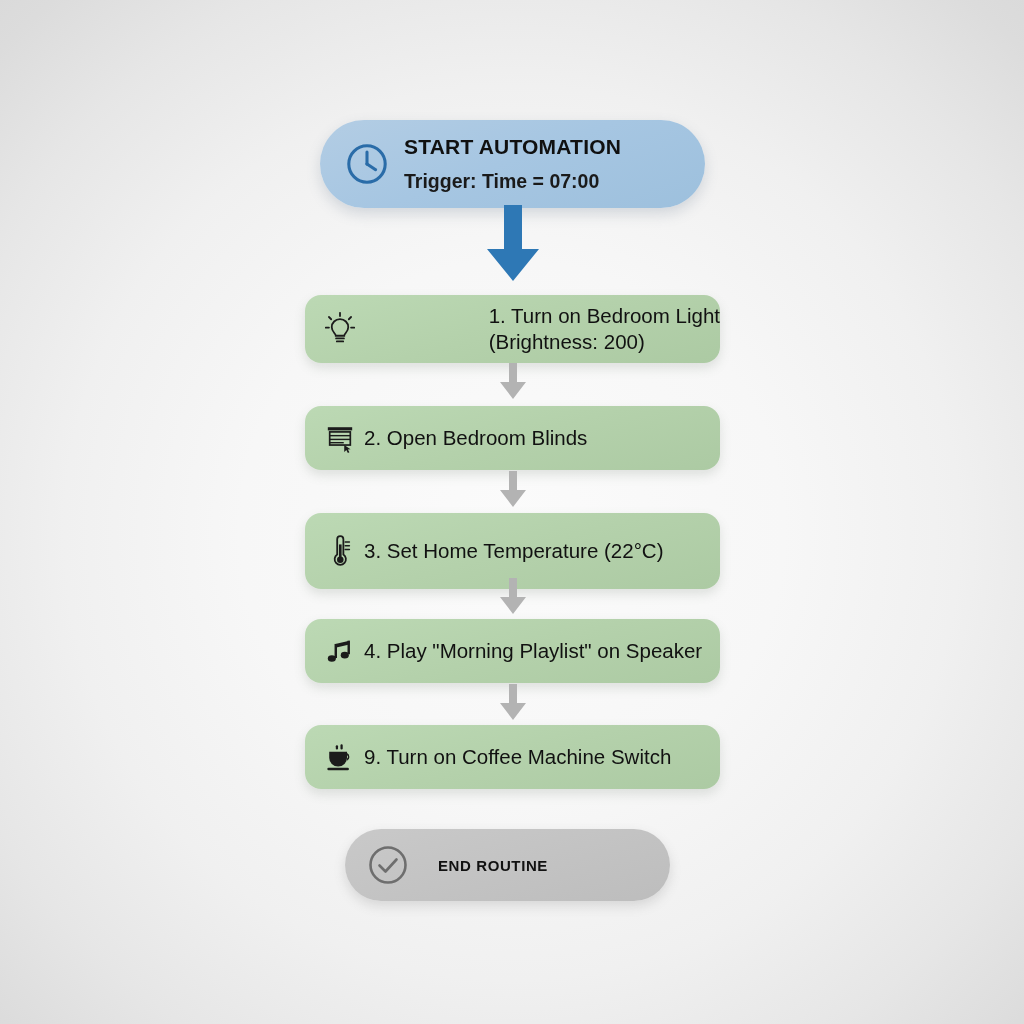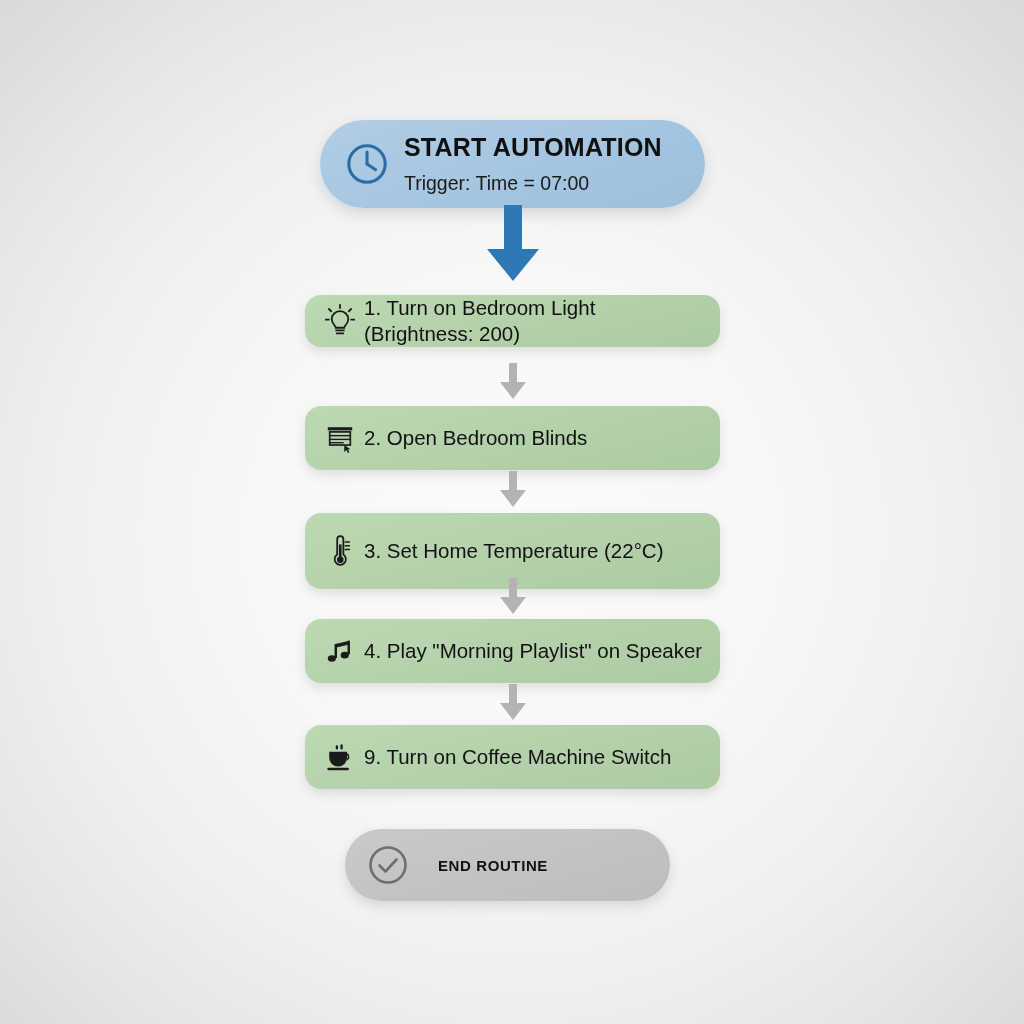--- a/index.html
+++ b/index.html
@@ -44,28 +44,28 @@
     margin-right: 14px;
     display: block;
   }
   .start-text {
     display: flex;
     flex-direction: column;
     justify-content: center;
     line-height: 1.12;
   }
   .start-title {
-    font-size: 25px;
+    font-size: 21px;
     font-weight: bold;
     color: #101010;
     letter-spacing: 0.2px;
   }
   .start-sub {
     font-size: 19.5px;
-    font-weight: normal;
+    font-weight: bold;
     color: #1a1a1a;
     margin-top: 12px;
   }
 
   
   .blue-arrow {
     position: absolute;
     left: 481px;
     top: 205px;
     width: 64px;
@@ -92,21 +92,21 @@
     margin-right: 9px;
     display: block;
   }
   .step-label {
     font-size: 20.5px;
     color: #111111;
     line-height: 1.28;
     white-space: pre-line;
   }
 
-  .step-1 { top: 295px;  height: 52px; }
+  .step-1 { top: 295px;  height: 68px; justify-content: space-between; }
   .step-2 { top: 406px;  height: 64px; }
   .step-3 { top: 513px;  height: 76px; }
   .step-4 { top: 619px;  height: 64px; }
   .step-5 { top: 725px;  height: 64px; }
 
   
   .gray-arrow {
     position: absolute;
     left: 497px;
     width: 32px;

